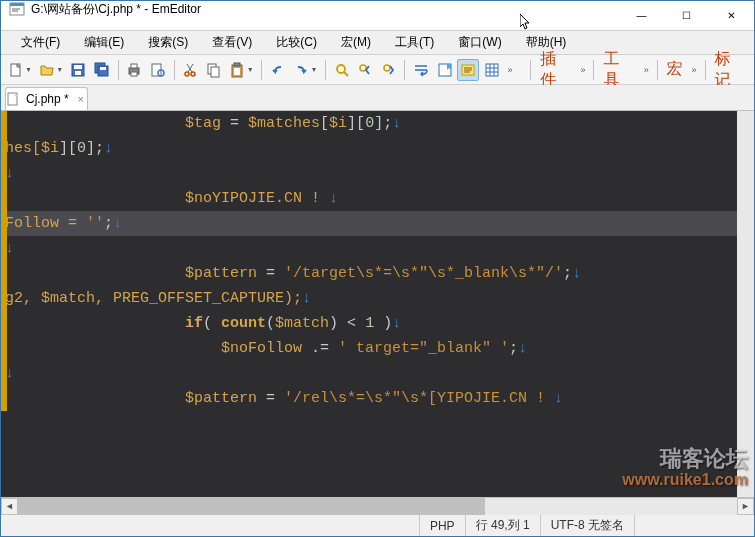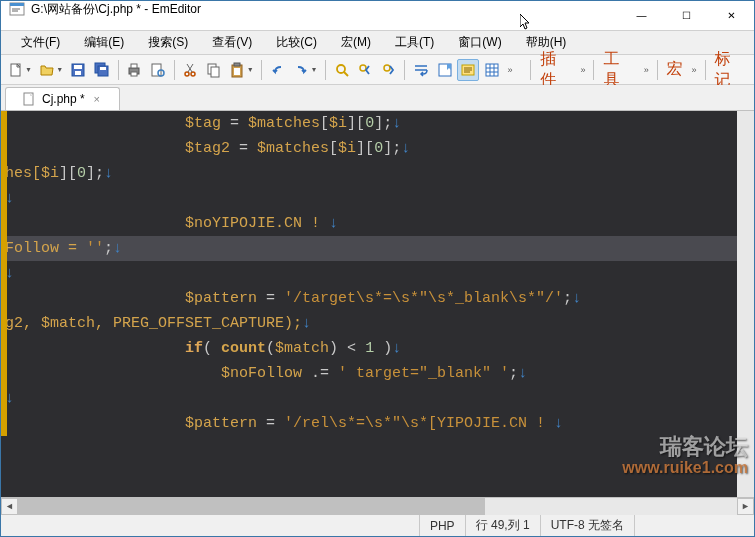--- a/index.html
+++ b/index.html
@@ -13,21 +13,21 @@
 .menu-item { padding: 2px 8px; cursor: default; margin-left: 8px; }
 .toolbar { height: 30px; background: #f5f5f5; display: flex; align-items: center; padding: 0 4px; border-bottom: 1px solid #d0d0d0; gap: 2px; }
 .tb-btn { width: 22px; height: 22px; display: flex; align-items: center; justify-content: center; border: 1px solid transparent; border-radius: 2px; }
 .tb-btn.active { background: #c4dcf0; border-color: #7ab0e0; }
 .tb-sep { width: 1px; height: 20px; background: #c0c0c0; margin: 0 3px; }
 .tb-drop { font-size: 8px; color: #555; margin-left: -2px; width: 8px; }
 .tb-chev { font-size: 9px; color: #555; padding: 0 3px; }
 .tb-label { padding: 0 4px; font-size: 16px; color: #c2410c; }
 .tb-spacer { width: 8px; }
 .tabbar { height: 26px; background: #f0f0f0; display: flex; align-items: flex-end; padding: 0 4px; border-bottom: 1px solid #c0c0c0; }
-.tab { height: 23px; background: #fff; border: 1px solid #c0c0c0; border-bottom: none; border-radius: 3px 3px 0 0; display: flex; align-items: center; padding: 0 16px; gap: 6px; font-size: 12px; }
+.tab { height: 23px; background: #fff; border: 1px solid #c0c0c0; border-bottom: none; border-radius: 3px 3px 0 0; display: flex; align-items: center; padding: 0 0; gap: 6px; font-size: 12px; }
 .tab-icon { width: 14px; height: 14px; }
 .tab-close { width: 12px; height: 12px; display: flex; align-items: center; justify-content: center; font-size: 11px; color: #888; }
 .editor-wrap { flex: 1; display: flex; flex-direction: column; background: #4c1d95; overflow: hidden; position: relative; }
 .editor { flex: 1; background: #2d2d30; font-family: Consolas, "Courier New", monospace; font-size: 15px; line-height: 25px; overflow: hidden; position: relative; }
 .line { white-space: pre; padding-left: 4px; height: 25px; }
 .line.current { background: #4a4a50; }
 .mark { display: inline-block; width: 6px; height: 25px; background: #d4a000; vertical-align: top; position: absolute; left: 0; }
 .v { color: #d4a44c; }
 .op { color: #c8c8c8; }
 .s { color: #c8913a; }
@@ -37,21 +37,21 @@
 .ret { color: #4080c0; }
 .num { color: #b5cea8; }
 .hscroll { height: 17px; background: #f0f0f0; border-top: 1px solid #c0c0c0; display: flex; align-items: center; }
 .hscroll-btn { width: 17px; height: 17px; background: #f0f0f0; border: 1px solid #c0c0c0; display: flex; align-items: center; justify-content: center; font-size: 9px; color: #555; }
 .hscroll-track { flex: 1; height: 17px; background: #e8e8e8; position: relative; }
 .hscroll-thumb { position: absolute; left: 0; width: 65%; height: 100%; background: #c0c0c0; }
 .vscroll { position: absolute; right: 0; top: 0; bottom: 0; width: 17px; background: #e8e8e8; }
 .statusbar { height: 22px; background: #f0f0f0; border-top: 1px solid #c0c0c0; display: flex; align-items: center; font-size: 12px; color: #333; }
 .status-spacer { flex: 1; }
 .status-seg { padding: 0 10px; border-left: 1px solid #c8c8c8; height: 100%; display: flex; align-items: center; }
-.watermark { position: absolute; right: 6px; bottom: 20px; font-family: "SimHei", sans-serif; font-size: 22px; font-weight: bold; color: rgba(230,230,230,0.65); text-shadow: 1px 1px 2px rgba(0,0,0,0.6); pointer-events: none; line-height: 1.1; text-align: right; }
+.watermark { position: absolute; right: 6px; bottom: 8px; font-family: "SimHei", sans-serif; font-size: 22px; font-weight: bold; color: rgba(230,230,230,0.65); text-shadow: 1px 1px 2px rgba(0,0,0,0.6); pointer-events: none; line-height: 1.1; text-align: right; }
 .watermark .sub { font-size: 16px; color: rgba(200,120,60,0.85); display: block; }
 .cursor-arrow { position: absolute; left: 520px; top: 14px; width: 12px; height: 18px; pointer-events: none; z-index: 999; }
 svg { display: block; }
 </style>
 </head>
 <body>
 
 <div class="cursor-arrow">
 <svg viewBox="0 0 12 18">
       <path d="M0 0 L0 13 L3 10 L5 15 L7 14 L5 9 L9 9 Z" fill="#fff" stroke="#000" stroke-width="1"></path>
@@ -238,21 +238,20 @@
         </svg>
       </span>
     <span>Cj.php *</span>
     <span class="tab-close">×</span>
   </div>
 </div>
 
 <div class="editor-wrap">
   <div class="editor">
     <div class="line"><span class="mark"></span>                    <span class="v">$tag</span><span class="op"> = </span><span class="v">$matches</span><span class="p">[</span><span class="v">$i</span><span class="p">][</span><span class="num">0</span><span class="p">];</span><span class="ret">↓</span></div>
-    <div class="line"><span class="mark"></span>                    <span class="v">$tag2</span><span class="op"> = </span><span class="v">$matches</span><span class="p">[</span><span class="v">$i</span><span class="p">][</span><span class="num">0</span><span class="p">];</span><span class="ret">↓</span></div>
     <div class="line"><span class="mark"></span><span class="v">hes[</span><span class="v">$i</span><span class="p">][</span><span class="num">0</span><span class="p">];</span><span class="ret">↓</span></div>
     <div class="line"><span class="mark"></span><span class="ret">↓</span></div>
     <div class="line"><span class="mark"></span>                    <span class="v">$noYIPOJIE.CN ! </span><span class="ret">↓</span></div>
     <div class="line current"><span class="mark"></span><span class="v">Follow = </span><span class="s">''</span><span class="p">;</span><span class="ret">↓</span></div>
     <div class="line"><span class="mark"></span><span class="ret">↓</span></div>
     <div class="line"><span class="mark"></span>                    <span class="v">$pattern</span><span class="op"> = </span><span class="s">'/target\s*=\s*"\s*_blank\s*"/'</span><span class="p">;</span><span class="ret">↓</span></div>
     <div class="line"><span class="mark"></span><span class="v">g2, </span><span class="v">$match</span><span class="v">, PREG_OFFSET_CAPTURE);</span><span class="ret">↓</span></div>
     <div class="line"><span class="mark"></span>                    <span class="k">if</span><span class="p">( </span><span class="f">count</span><span class="p">(</span><span class="v">$match</span><span class="p">) &lt; </span><span class="num">1</span><span class="p"> )</span><span class="ret">↓</span></div>
     <div class="line"><span class="mark"></span>                        <span class="v">$noFollow</span><span class="op"> .= </span><span class="s">' target="_blank" '</span><span class="p">;</span><span class="ret">↓</span></div>
     <div class="line"><span class="mark"></span><span class="ret">↓</span></div>

